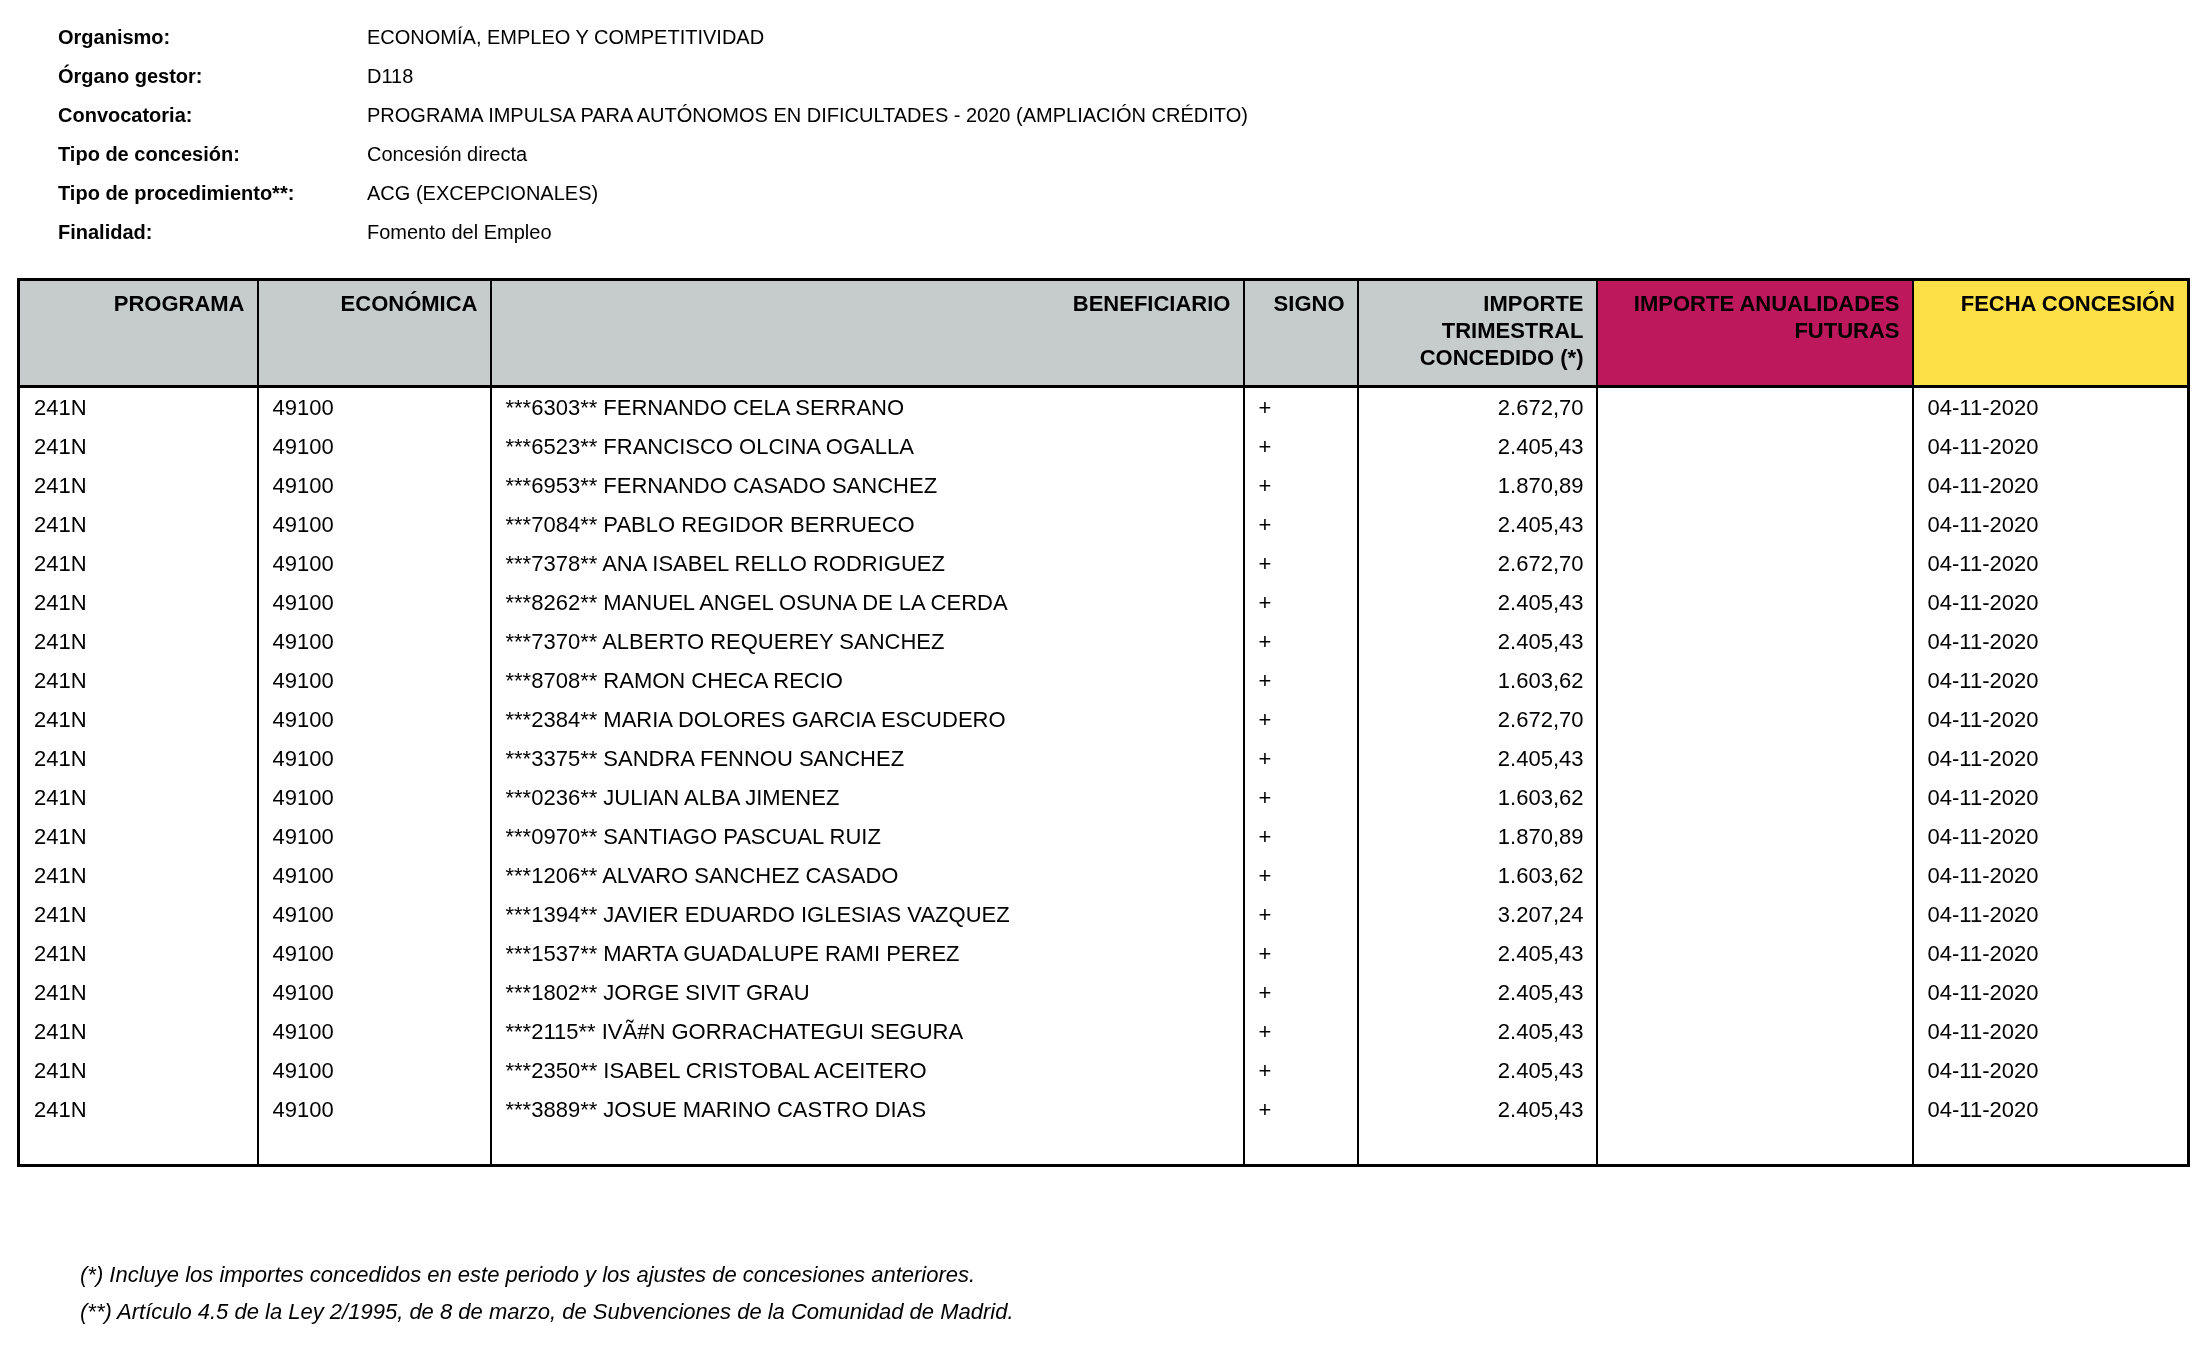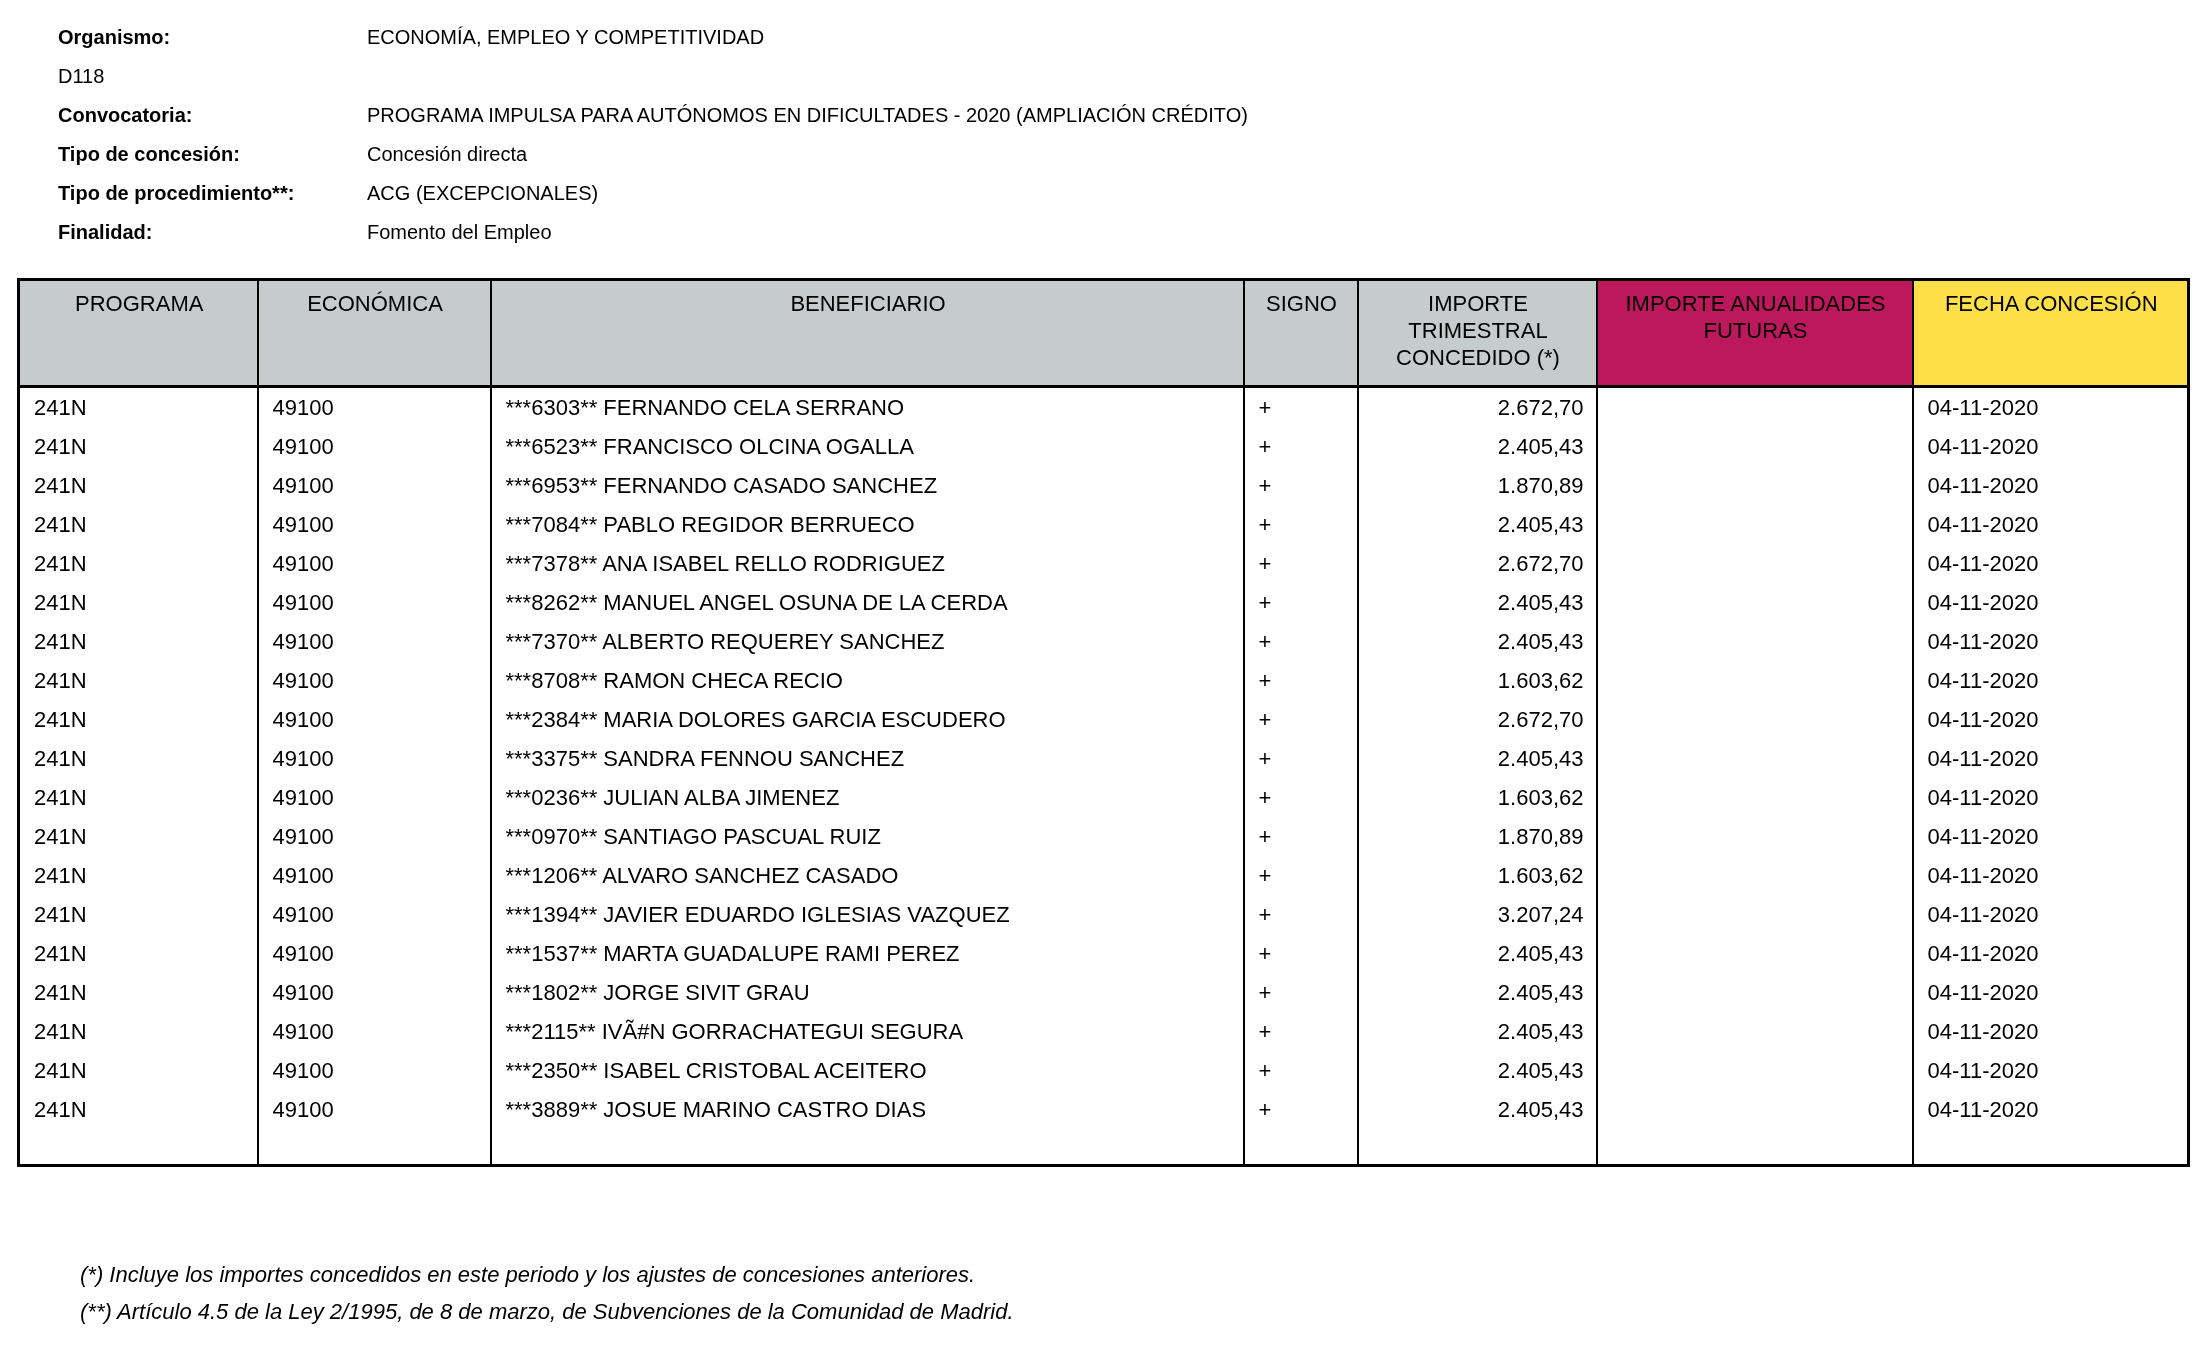--- a/index.html
+++ b/index.html
@@ -36,22 +36,22 @@
     table-layout: fixed;
     width: 2170px;
     margin: 26px 0 0 17px;
     border: 3px solid #000000;
   }
   .grant-table th {
     background: #c5cccb;
     border: 2px solid #000000;
     border-bottom: 3px solid #000000;
     font-size: 22px;
-    font-weight: normal;
-    text-align: center;
+    font-weight: bold;
+    text-align: right;
     vertical-align: top;
     padding: 9px 12px 10px 14px;
     line-height: 27px;
     height: 107px;
     white-space: normal;
   }
   .grant-table td {
     border-left: 2px solid #000000;
     border-right: 2px solid #000000;
     font-size: 22px;
@@ -77,20 +77,21 @@
 </style>
 </head>
 <body>
 
 <div class="header-block">
   <div class="header-field">
     <span class="header-label">Organismo:</span>
     <span class="header-value">ECONOMÍA, EMPLEO Y COMPETITIVIDAD</span>
   </div>
   <div class="header-field">
+    <span class="header-label">Órgano gestor:</span>
     <span class="header-value">D118</span>
   </div>
   <div class="header-field">
     <span class="header-label">Convocatoria:</span>
     <span class="header-value">PROGRAMA IMPULSA PARA AUTÓNOMOS EN DIFICULTADES - 2020 (AMPLIACIÓN CRÉDITO)</span>
   </div>
   <div class="header-field">
     <span class="header-label">Tipo de concesión:</span>
     <span class="header-value">Concesión directa</span>
   </div>

